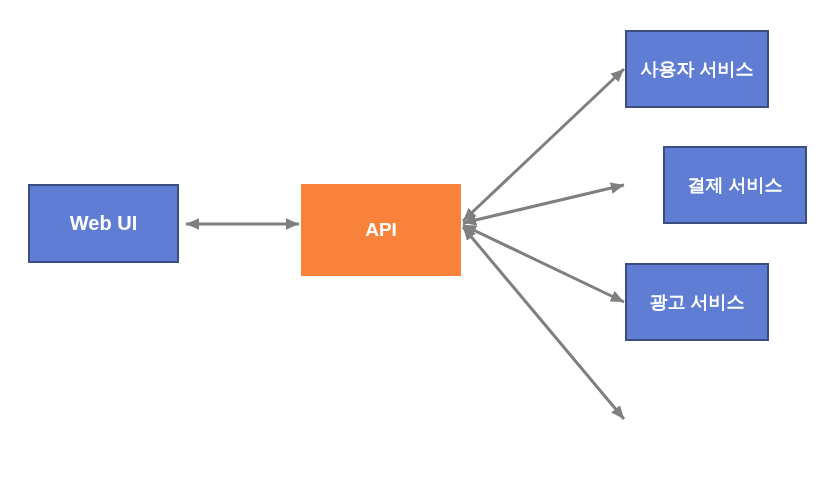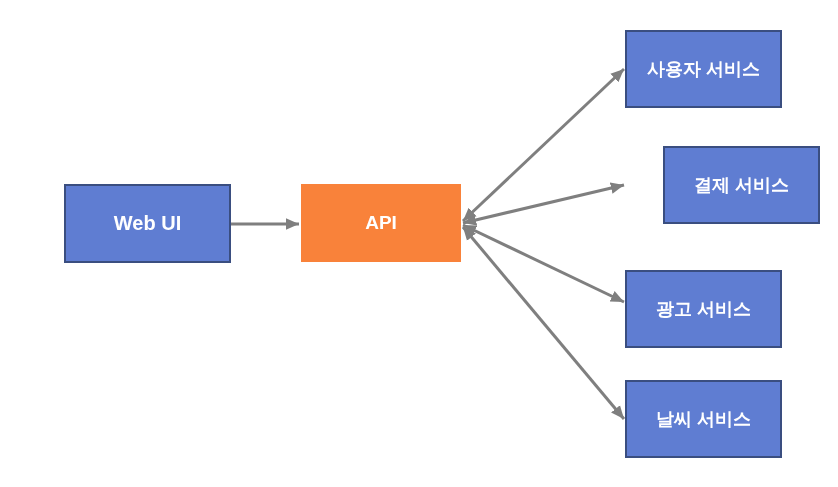--- a/index.html
+++ b/index.html
@@ -50,38 +50,37 @@
   .node.blue {
     background: var(--service-fill);
     border: 2px solid var(--service-border);
   }
   .node.orange {
     background: var(--gateway-fill);
     border: none;
   }
   .node-web-ui {
     left: 28px;  top: 184px;
-    width: 167px; height: 79px;
+    width: 151px; height: 79px;
     font-size: 20px;
-    margin-left: 36px;
   }
   .node-gateway {
     left: 301px; top: 184px;
-    width: 160px; height: 78px;
+    width: 160px; height: 92px;
     font-size: 19px;
     line-height: 28px;
   }
   .node-service {
     left: 625px;
-    width: 157px; height: 78px;
+    width: 144px; height: 78px;
     font-size: 18px;
   }
   .node-service-0 { top: 30px; }
   .node-service-1 { top: 146px; margin-left: 38px; }
-  .node-service-2 { top: 270px; justify-content: center; }
+  .node-service-2 { top: 263px; justify-content: center; }
   .node-service-3 { top: 380px; }
 </style>
 </head>
 <body>
 
 <div class="canvas">
 
   <svg class="edges-layer" width="838" height="487" viewBox="0 0 838 487" xmlns="http://www.w3.org/2000/svg">
     <defs>
       <marker id="arrowhead" viewBox="0 0 10 10" refX="10" refY="5" markerWidth="4.4" markerHeight="4.4" orient="auto-start-reverse">
@@ -112,17 +111,14 @@
   </div>
 
   <div class="node blue node-service node-service-1">
     <span class="node-label">결제 서비스</span>
   </div>
 
   <div class="node blue node-service node-service-2">
     <span class="node-label">광고 서비스</span>
   </div>
 
-  <div class="node blue node-service node-service-3">
-    <span class="node-label">날씨 서비스</span>
-  </div>
 
 </div>
 
 </body></html>

